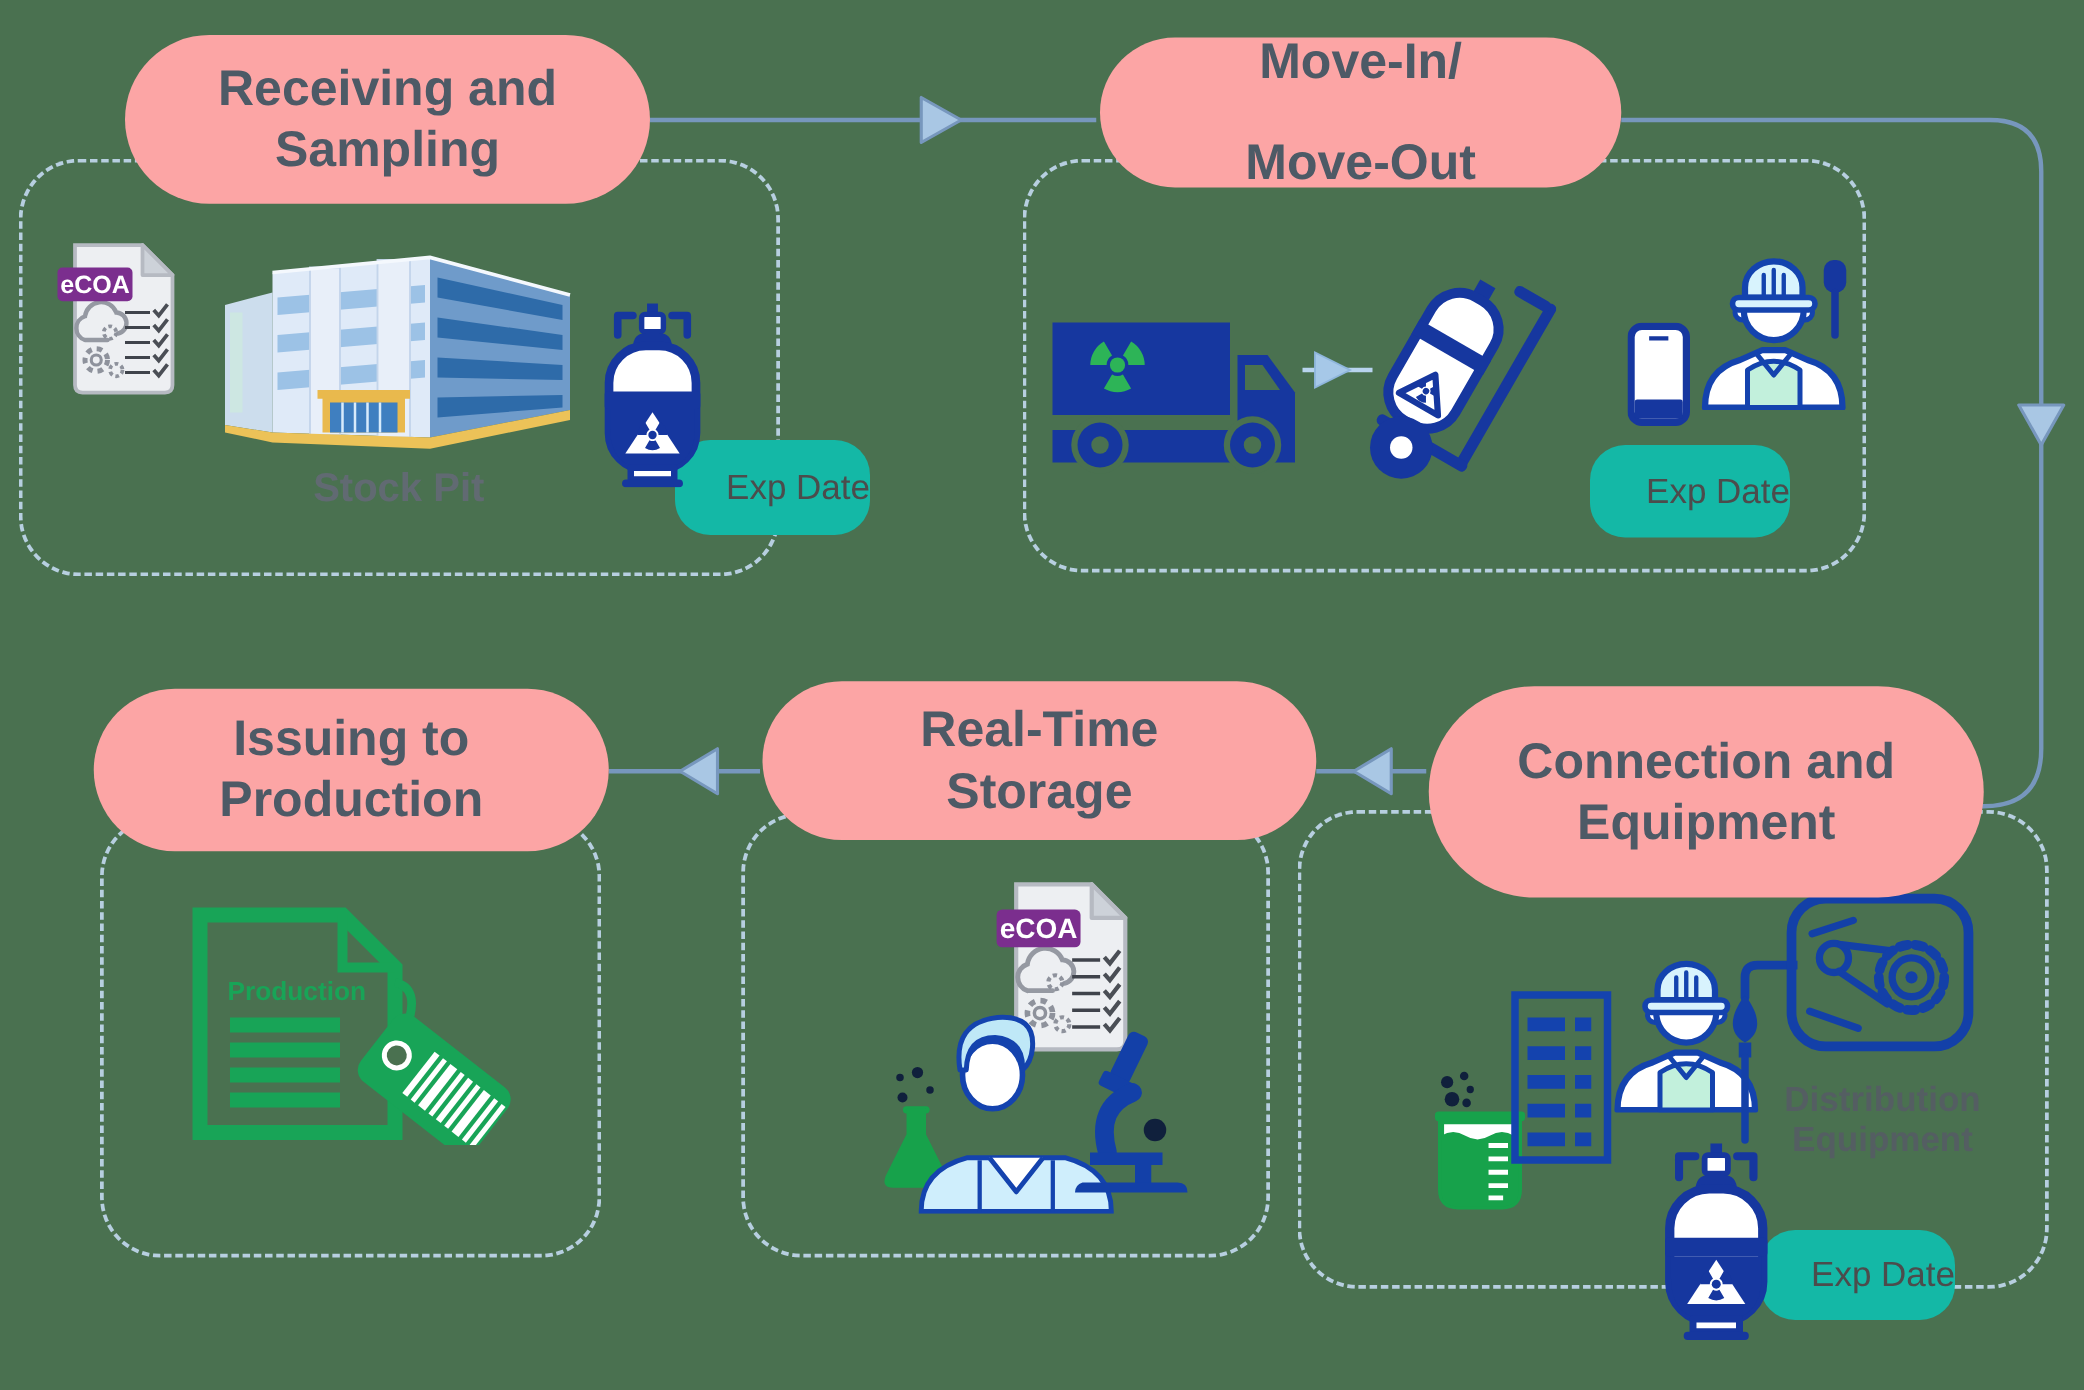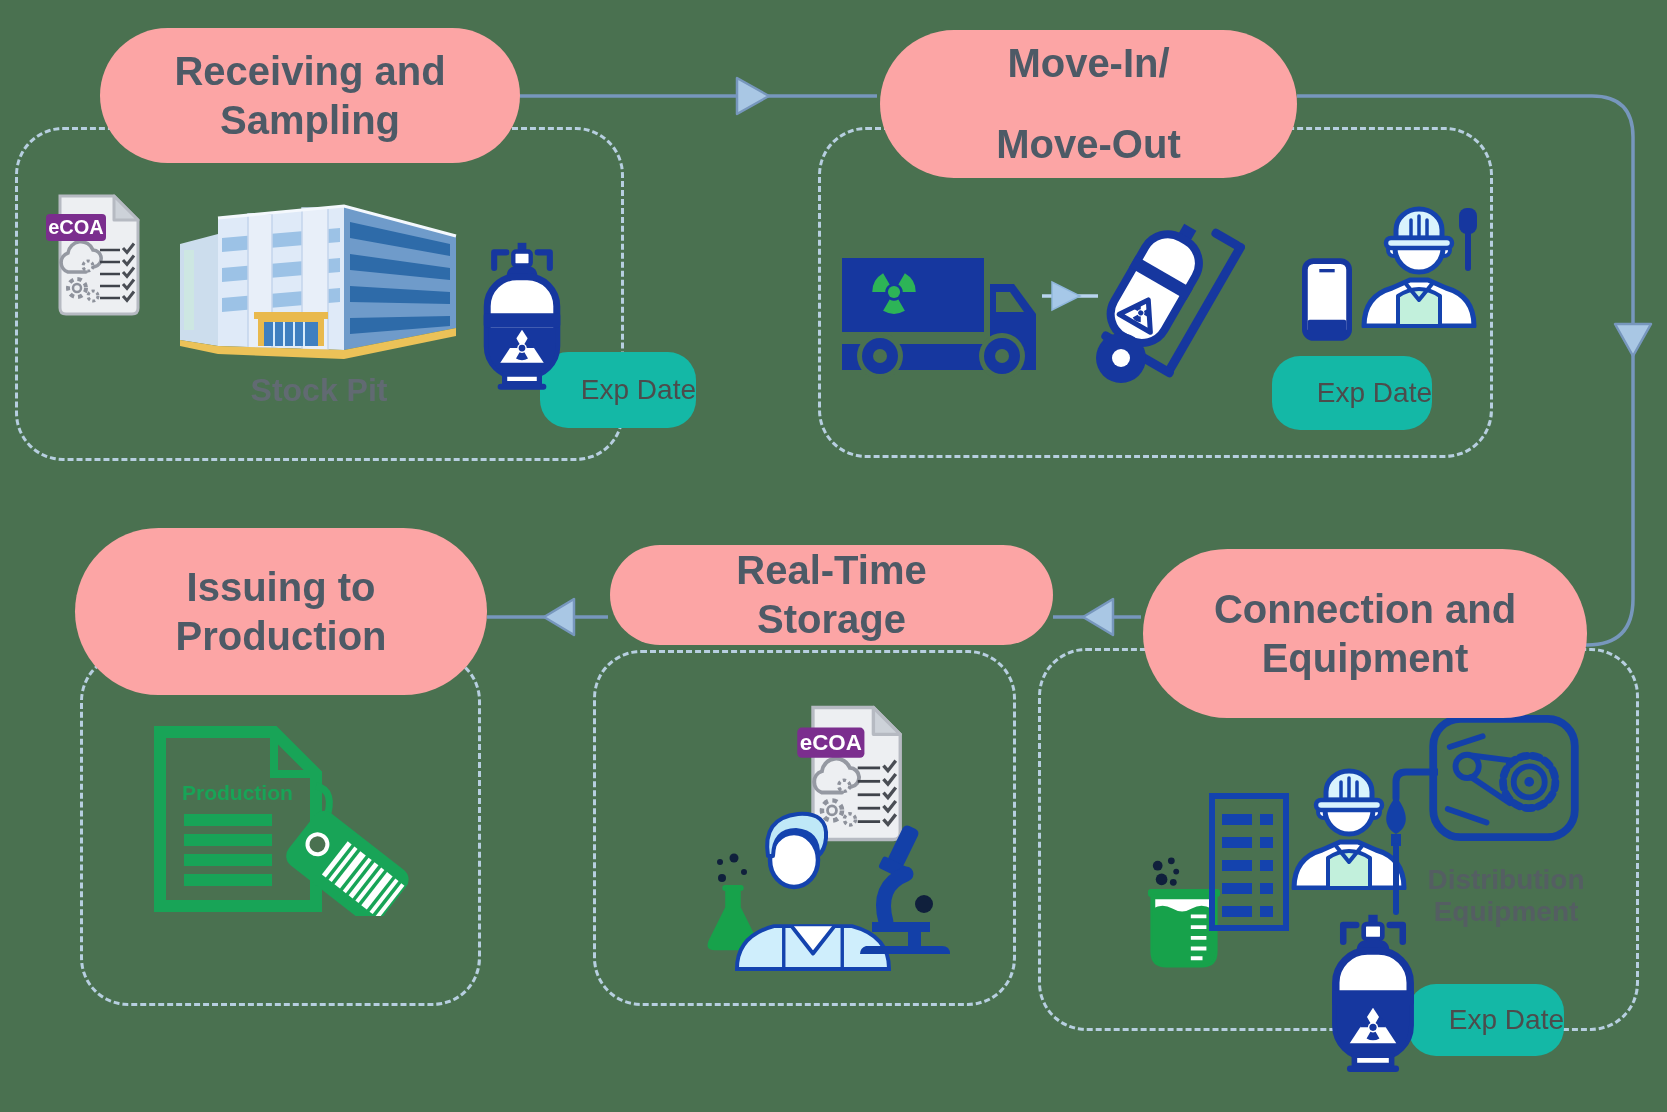--- a/index.html
+++ b/index.html
@@ -63,33 +63,33 @@
   <div class="panel" style="left:15px;top:127px;width:603px;height:328px;"></div>
   <div class="panel" style="left:818px;top:127px;width:669px;height:325px;"></div>
   <div class="panel" style="left:80px;top:653px;width:395px;height:347px;"></div>
   <div class="panel" style="left:593px;top:650px;width:417px;height:350px;"></div>
   <div class="panel" style="left:1038px;top:648px;width:595px;height:377px;"></div>
 
   <div class="bubble" style="left:100px;top:28px;width:420px;height:135px;">
     <span>Receiving and</span>
     <span>Sampling</span>
   </div>
-  <div class="bubble" style="left:880px;top:30px;width:417px;height:148px;gap:32px;">
+  <div class="bubble" style="left:880px;top:30px;width:417px;height:120px;gap:32px;">
     <span>Move-In/</span>
     <span>Move-Out</span>
   </div>
   <div class="bubble" style="left:1143px;top:549px;width:444px;height:169px;">
     <span>Connection and</span>
     <span>Equipment</span>
   </div>
-  <div class="bubble" style="left:610px;top:545px;width:443px;height:100px;">
+  <div class="bubble" style="left:610px;top:545px;width:443px;height:127px;">
     <span>Real-Time</span>
     <span>Storage</span>
   </div>
-  <div class="bubble" style="left:75px;top:528px;width:412px;height:167px;">
+  <div class="bubble" style="left:75px;top:551px;width:412px;height:130px;">
     <span>Issuing to</span>
     <span>Production</span>
   </div>
 
   <svg class="icon" style="left:44px;top:192px;" width="100" height="126" viewBox="0 0 100 126">
     <path d="M16,4 H70 L94,28 V116 q0,6 -6,6 H22 q-6,0 -6,-6 Z" fill="#edeff2" stroke="#b6bac2" stroke-width="3"></path>
     <path d="M70,4 V28 H94 Z" fill="#cdd2d9" stroke="#b6bac2" stroke-width="3" stroke-linejoin="round"></path>
     <path d="M24,80 a10,10 0 0 1 0,-19 a13,13 0 0 1 25,-3 a8.5,8.5 0 0 1 1.5,16.8 M24,80 H42" fill="none" stroke="#9599a2" stroke-width="3.5" stroke-linecap="round"></path>
     <circle cx="44" cy="74" r="5" fill="none" stroke="#8e929c" stroke-width="3" stroke-dasharray="3 2.4"></circle>
     <circle cx="33" cy="96" r="9" fill="none" stroke="#8e929c" stroke-width="4" stroke-dasharray="4.5 4"></circle>

